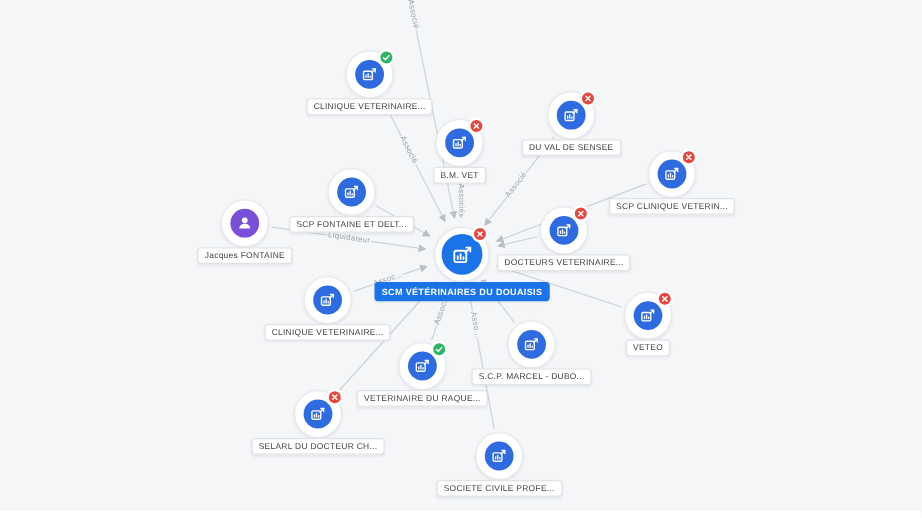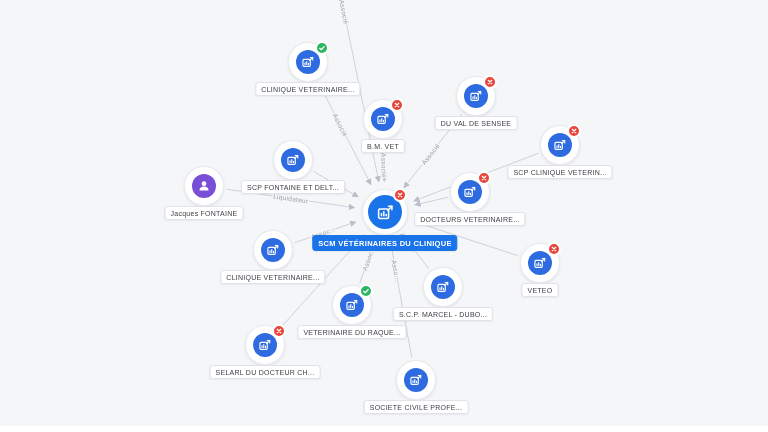--- a/index.html
+++ b/index.html
@@ -93,21 +93,21 @@
             <path d="M13.4 2.8 9.9 6.3" stroke="#fff" stroke-width="1.3" stroke-linecap="round"></path>
             <rect x="2.2" y="5" width="8.4" height="8" rx="1.2" stroke="#fff" stroke-width="1.3"></rect>
             <path d="M4.6 10.8V8.8M6.6 10.8V7.4M8.6 10.8V9.6" stroke="#fff" stroke-width="1.3" stroke-linecap="round"></path>
           </svg>
         </div>
         <div class="badge cross">
           <svg width="8" height="8" viewBox="0 0 12 12" fill="none">
             <path d="M3.4 3.4l5.2 5.2M8.6 3.4L3.4 8.6" stroke="#fff" stroke-width="1.8" stroke-linecap="round"></path>
           </svg>
         </div>
-        <div class="lbl">SCM VÉTÉRINAIRES DU CLINIQUE</div>
+        <div class="lbl">SCM VÉTÉRINAIRES DU DOUAISIS</div>
       </div>
       <div class="node company" style="left: 308px; top: 62px;">
         <div class="disc"></div>
         <div class="ic">
           <svg width="14" height="14" viewBox="0 0 16 16" fill="none">
             <path d="M10.6 2.8h2.8v2.8" stroke="#fff" stroke-width="1.3" stroke-linecap="round" stroke-linejoin="round"></path>
             <path d="M13.4 2.8 9.9 6.3" stroke="#fff" stroke-width="1.3" stroke-linecap="round"></path>
             <rect x="2.2" y="5" width="8.4" height="8" rx="1.2" stroke="#fff" stroke-width="1.3"></rect>
             <path d="M4.6 10.8V8.8M6.6 10.8V7.4M8.6 10.8V9.6" stroke="#fff" stroke-width="1.3" stroke-linecap="round"></path>
           </svg>

